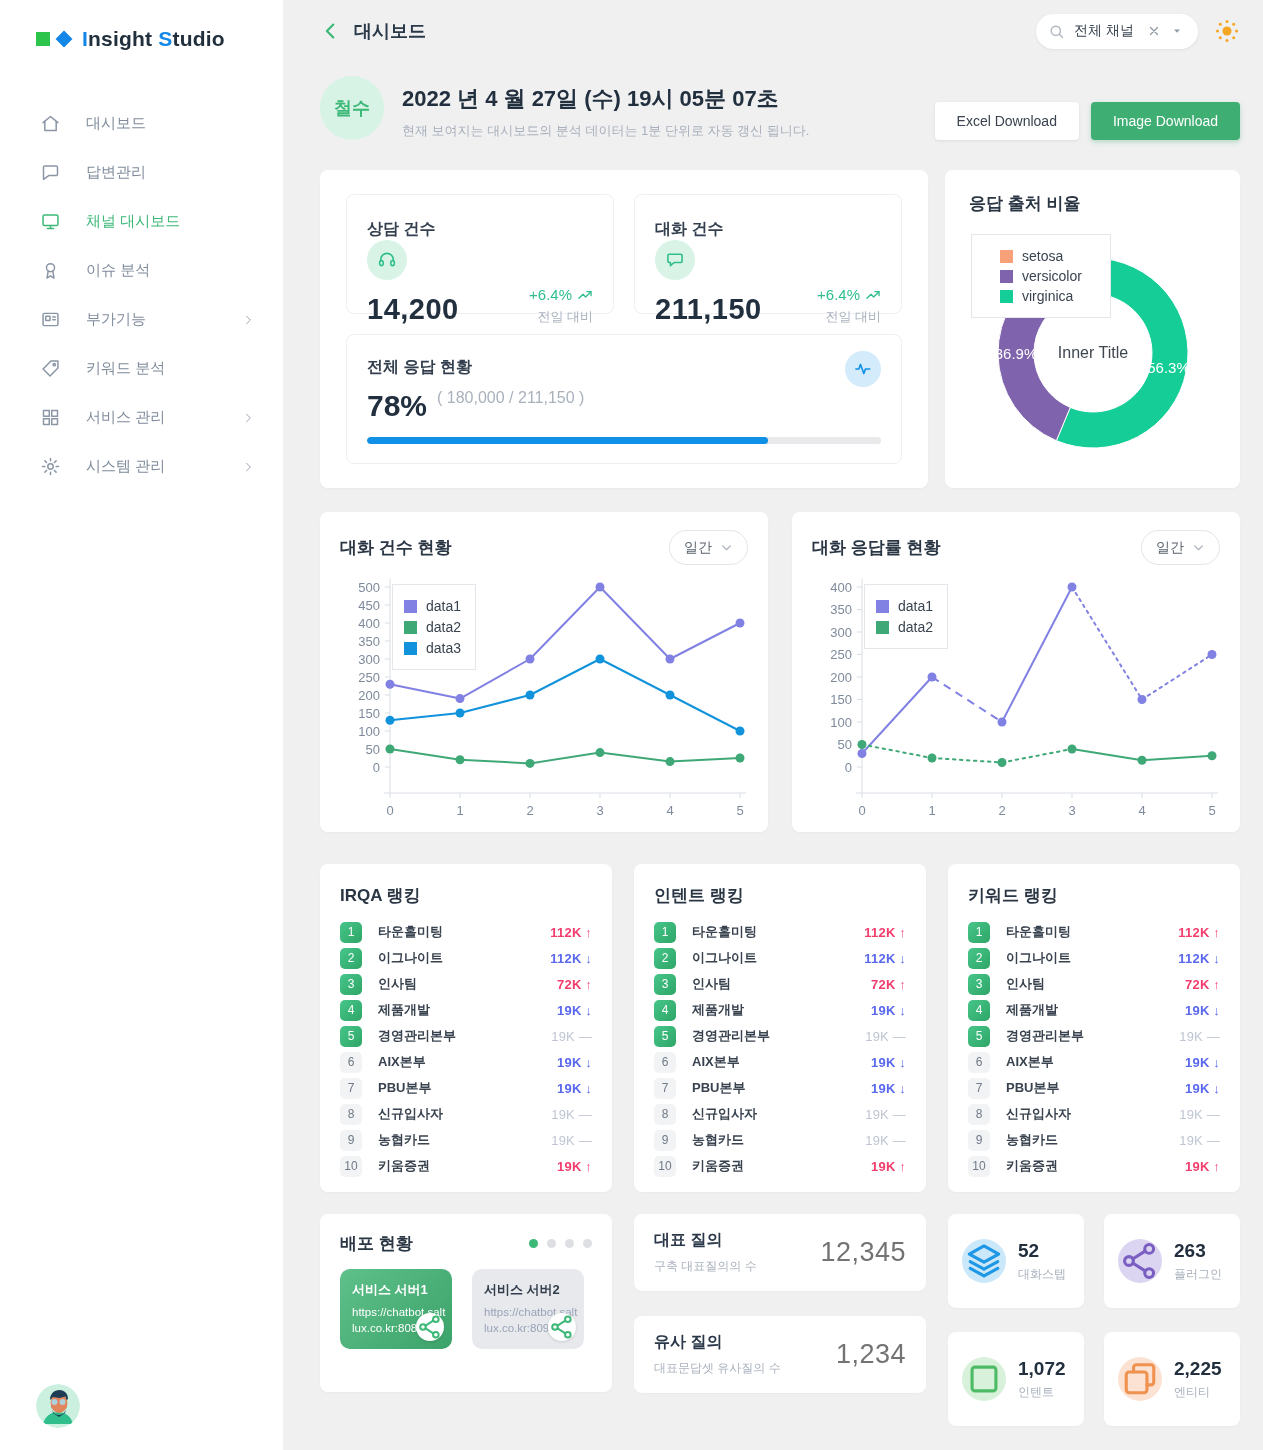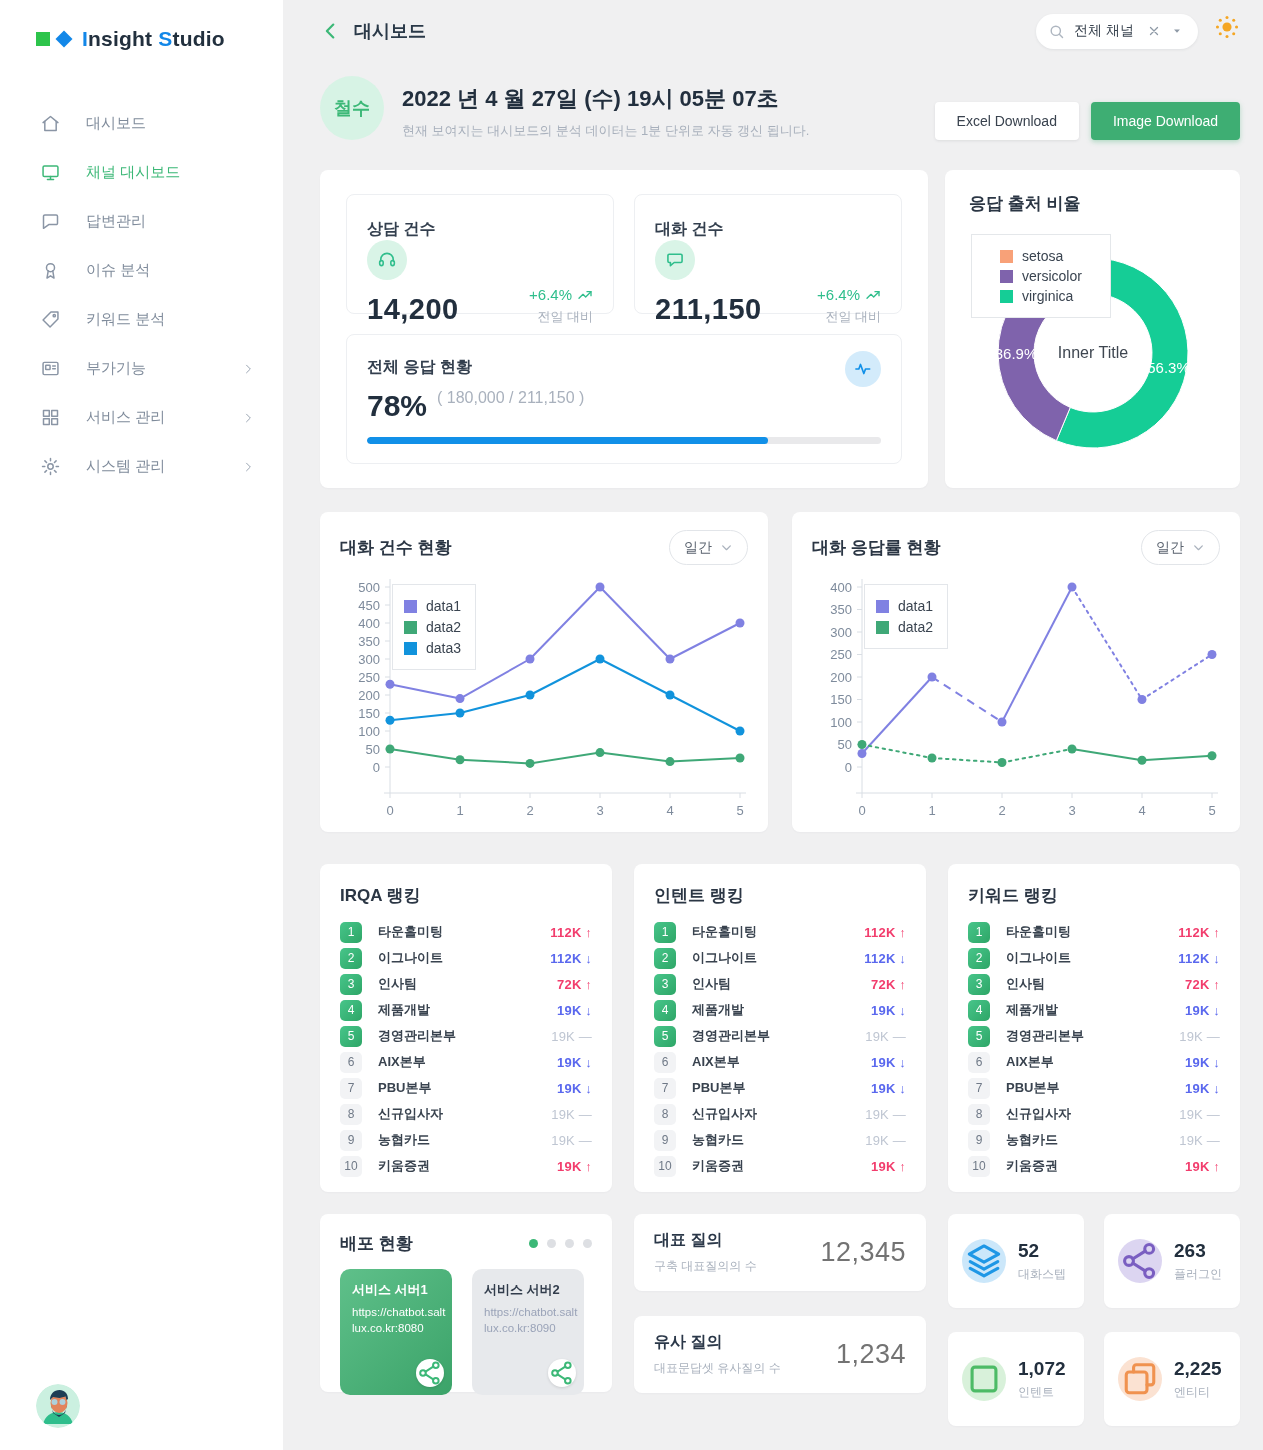--- a/index.html
+++ b/index.html
@@ -22,21 +22,21 @@
   .nav-item .nav-label { flex:1; }
   .nav-item .nav-chev { width:14px; height:14px; color:#9AA4B2; }
   .nav-item.active { color:#3CB877; }
   .nav-item.active .nav-icon { color:#3CB877; }
   .side-avatar { position:absolute; left:36px; bottom:22px; width:44px; height:44px; border-radius:50%; overflow:hidden; cursor:pointer; }
   
   .main { flex:1; padding:0 23px 0 37px; }
   .topbar { height:62px; display:flex; align-items:center; }
   .back-btn { width:22px; height:22px; color:#3CB877; cursor:pointer; margin-right:12px; }
   .page-title { font-size:18px; font-weight:bold; color:#2A3948; }
-  .topbar-right { margin-left:auto; display:flex; align-items:flex-start; gap:16px; }
+  .topbar-right { margin-left:auto; display:flex; align-items:center; gap:16px; }
   .channel-select { background:#fff; border-radius:18px; height:35px; display:flex; align-items:center; padding:0 14px 0 12px; gap:9px; box-shadow:0 1px 3px rgba(40,50,60,0.08); cursor:pointer; }
   .channel-select .s-icon { width:17px; height:17px; color:#AEB6C0; }
   .channel-select .s-value { font-size:14px; color:#39434F; min-width:64px; }
   .channel-select .s-clear { width:14px; height:14px; color:#8E99A6; cursor:pointer; }
   .channel-select .s-caret { width:14px; height:14px; color:#8E99A6; cursor:pointer; }
   .sun-btn { width:26px; height:26px; color:#F5A623; cursor:pointer; }
   
   .profile-row { display:flex; align-items:flex-end; margin-top:14px; }
   .profile-avatar { width:64px; height:64px; border-radius:50%; background:#D7F3E5; color:#3CB877; font-size:18px; font-weight:bold; display:flex; align-items:center; justify-content:center; flex:none; }
   .profile-texts { margin-left:18px; }
@@ -102,21 +102,21 @@
   .rank-value.down { color:#5A68EE; }
   .rank-value.flat { color:#BFC6D2; font-weight:normal; }
   
   .row4 { display:flex; gap:22px; margin-top:22px; align-items:flex-start; }
   .deploy-card { width:292px; height:178px; padding:18px 20px; }
   .deploy-head { display:flex; align-items:center; justify-content:space-between; }
   .deploy-dots { display:flex; gap:9px; }
   .deploy-dot { width:9px; height:9px; border-radius:50%; background:#DDDFE3; cursor:pointer; }
   .deploy-dot.active { background:#3CB877; }
   .server-tiles { display:flex; gap:20px; margin-top:14px; }
-  .server-tile { width:112px; height:126px; border-radius:10px; padding:12px 6px 10px 12px; position:relative; cursor:pointer; }
+  .server-tile { width:112px; height:80px; border-radius:10px; padding:12px 6px 10px 12px; position:relative; cursor:pointer; }
   .server-tile.active { background:linear-gradient(135deg,#5FC08A,#3BA369); color:#fff; }
   .server-tile.inactive { background:#E7E9EC; }
   .server-name { font-size:13px; font-weight:bold; }
   .server-tile.inactive .server-name { color:#323D4C; }
   .server-url { font-size:11.5px; margin-top:6px; line-height:1.35; word-break:break-all; }
   .server-tile.inactive .server-url { color:#9AA3B8; }
   .share-btn { position:absolute; right:8px; bottom:8px; width:28px; height:28px; border-radius:50%; background:#fff; display:flex; align-items:center; justify-content:center; color:#3CB877; box-shadow:0 1px 3px rgba(0,0,0,0.12); cursor:pointer; }
   .share-btn svg { width:14px; height:14px; }
   .mid-col { width:292px; display:flex; flex-direction:column; gap:25px; }
   .query-card { height:77px; padding:14px 20px; display:flex; align-items:center; justify-content:space-between; }
@@ -146,69 +146,69 @@
   <nav class="nav" id="nav">
       <div class="nav-item">
         <span class="nav-icon">
           <svg viewBox="0 0 24 24" fill="none" stroke="currentColor" stroke-width="1.7" stroke-linecap="round" stroke-linejoin="round" style="width:100%;height:100%">
             <path d="M3.5 11L12 4l8.5 7"></path>
             <path d="M5.5 9.6V20h13V9.6"></path>
           </svg>
         </span>
     <span class="nav-label">대시보드</span>
       </div>
+      <div class="nav-item">
+        <span class="nav-icon">
+          <svg viewBox="0 0 24 24" fill="none" stroke="currentColor" stroke-width="1.7" stroke-linecap="round" stroke-linejoin="round" style="width:100%;height:100%">
+            <path d="M4 6a1.5 1.5 0 0 1 1.5-1.5h13A1.5 1.5 0 0 1 20 6v8a1.5 1.5 0 0 1-1.5 1.5H10L4 19.8z"></path>
+          </svg>
+        </span>
+    <span class="nav-label">답변관리</span>
+      </div>
       <div class="nav-item active">
         <span class="nav-icon">
           <svg viewBox="0 0 24 24" fill="none" stroke="currentColor" stroke-width="1.7" stroke-linecap="round" stroke-linejoin="round" style="width:100%;height:100%">
             <rect x="3.5" y="4.5" width="17" height="12" rx="1.5"></rect>
             <path d="M12 16.5V20M8.5 20h7"></path>
           </svg>
         </span>
     <span class="nav-label">채널 대시보드</span>
       </div>
       <div class="nav-item">
         <span class="nav-icon">
           <svg viewBox="0 0 24 24" fill="none" stroke="currentColor" stroke-width="1.7" stroke-linecap="round" stroke-linejoin="round" style="width:100%;height:100%">
-            <path d="M4 6a1.5 1.5 0 0 1 1.5-1.5h13A1.5 1.5 0 0 1 20 6v8a1.5 1.5 0 0 1-1.5 1.5H10L4 19.8z"></path>
-          </svg>
-        </span>
-    <span class="nav-label">답변관리</span>
-      </div>
-      <div class="nav-item">
-        <span class="nav-icon">
-          <svg viewBox="0 0 24 24" fill="none" stroke="currentColor" stroke-width="1.7" stroke-linecap="round" stroke-linejoin="round" style="width:100%;height:100%">
             <circle cx="12" cy="8.8" r="4.6"></circle>
             <path d="M9.4 12.4L8 20.6l4-2.5 4 2.5-1.4-8.2"></path>
           </svg>
         </span>
     <span class="nav-label">이슈 분석</span>
-      </div>
-      <div class="nav-item">
-        <span class="nav-icon">
-          <svg viewBox="0 0 24 24" fill="none" stroke="currentColor" stroke-width="1.7" stroke-linecap="round" stroke-linejoin="round" style="width:100%;height:100%">
-            <path d="M3.5 12.5l9-9h8v8l-9 9z"></path>
-            <circle cx="16.3" cy="7.7" r="1.3"></circle>
-          </svg>
-        </span>
-    <span class="nav-label">키워드 분석</span>
       </div>
       <div class="nav-item">
         <span class="nav-icon">
           <svg viewBox="0 0 24 24" fill="none" stroke="currentColor" stroke-width="1.7" stroke-linecap="round" stroke-linejoin="round" style="width:100%;height:100%">
             <rect x="3.5" y="5" width="17" height="14" rx="1.5"></rect>
             <rect x="6.5" y="8.2" width="5" height="5" rx="0.6"></rect>
             <path d="M14.5 9.2h3M14.5 12.2h3"></path>
           </svg>
         </span>
     <span class="nav-label">부가기능</span>
         <span class="nav-chev">
           <svg viewBox="0 0 24 24" fill="none" stroke="currentColor" stroke-width="1.7" stroke-linecap="round" stroke-linejoin="round" style="width:100%;height:100%">
             <path d="M9.5 5.5l6.5 6.5-6.5 6.5"></path>
           </svg>
         </span>
+      </div>
+      <div class="nav-item">
+        <span class="nav-icon">
+          <svg viewBox="0 0 24 24" fill="none" stroke="currentColor" stroke-width="1.7" stroke-linecap="round" stroke-linejoin="round" style="width:100%;height:100%">
+            <path d="M3.5 12.5l9-9h8v8l-9 9z"></path>
+            <circle cx="16.3" cy="7.7" r="1.3"></circle>
+          </svg>
+        </span>
+    <span class="nav-label">키워드 분석</span>
       </div>
       <div class="nav-item">
         <span class="nav-icon">
           <svg viewBox="0 0 24 24" fill="none" stroke="currentColor" stroke-width="1.7" stroke-linecap="round" stroke-linejoin="round" style="width:100%;height:100%">
             <rect x="4" y="4" width="6.6" height="6.6"></rect>
             <rect x="13.4" y="4" width="6.6" height="6.6"></rect>
             <rect x="4" y="13.4" width="6.6" height="6.6"></rect>
             <rect x="13.4" y="13.4" width="6.6" height="6.6"></rect>
           </svg>
         </span>

